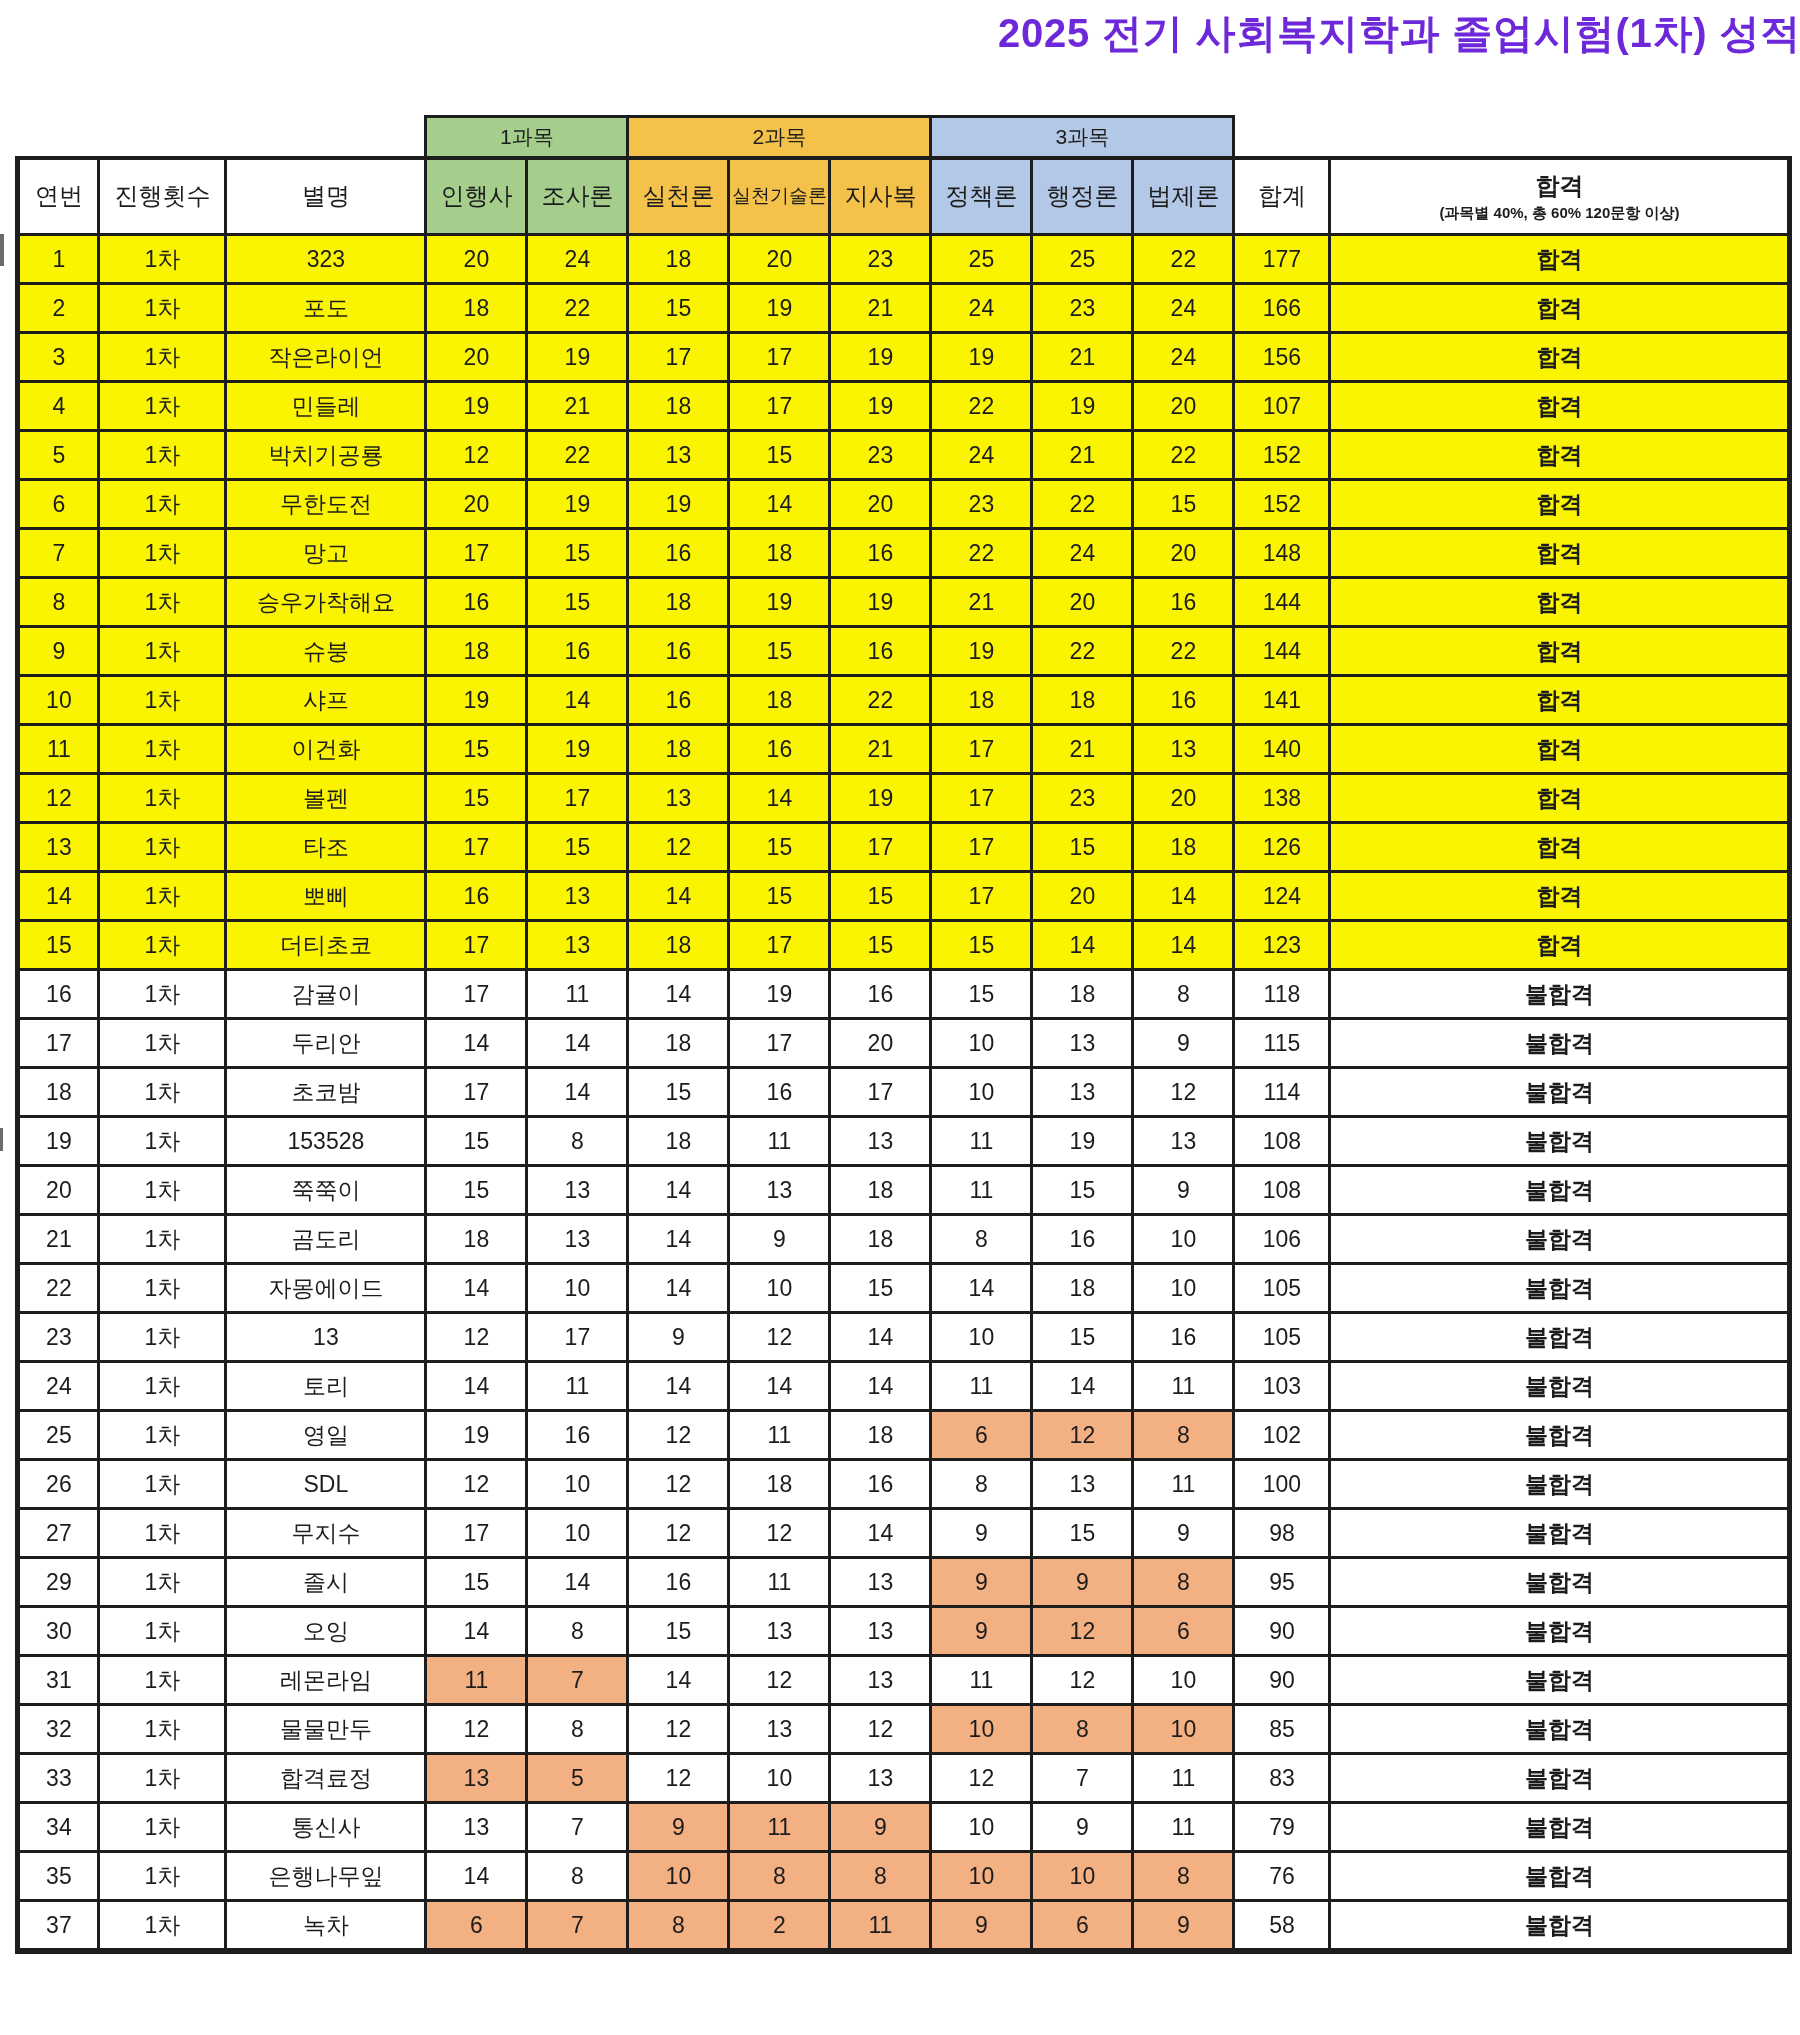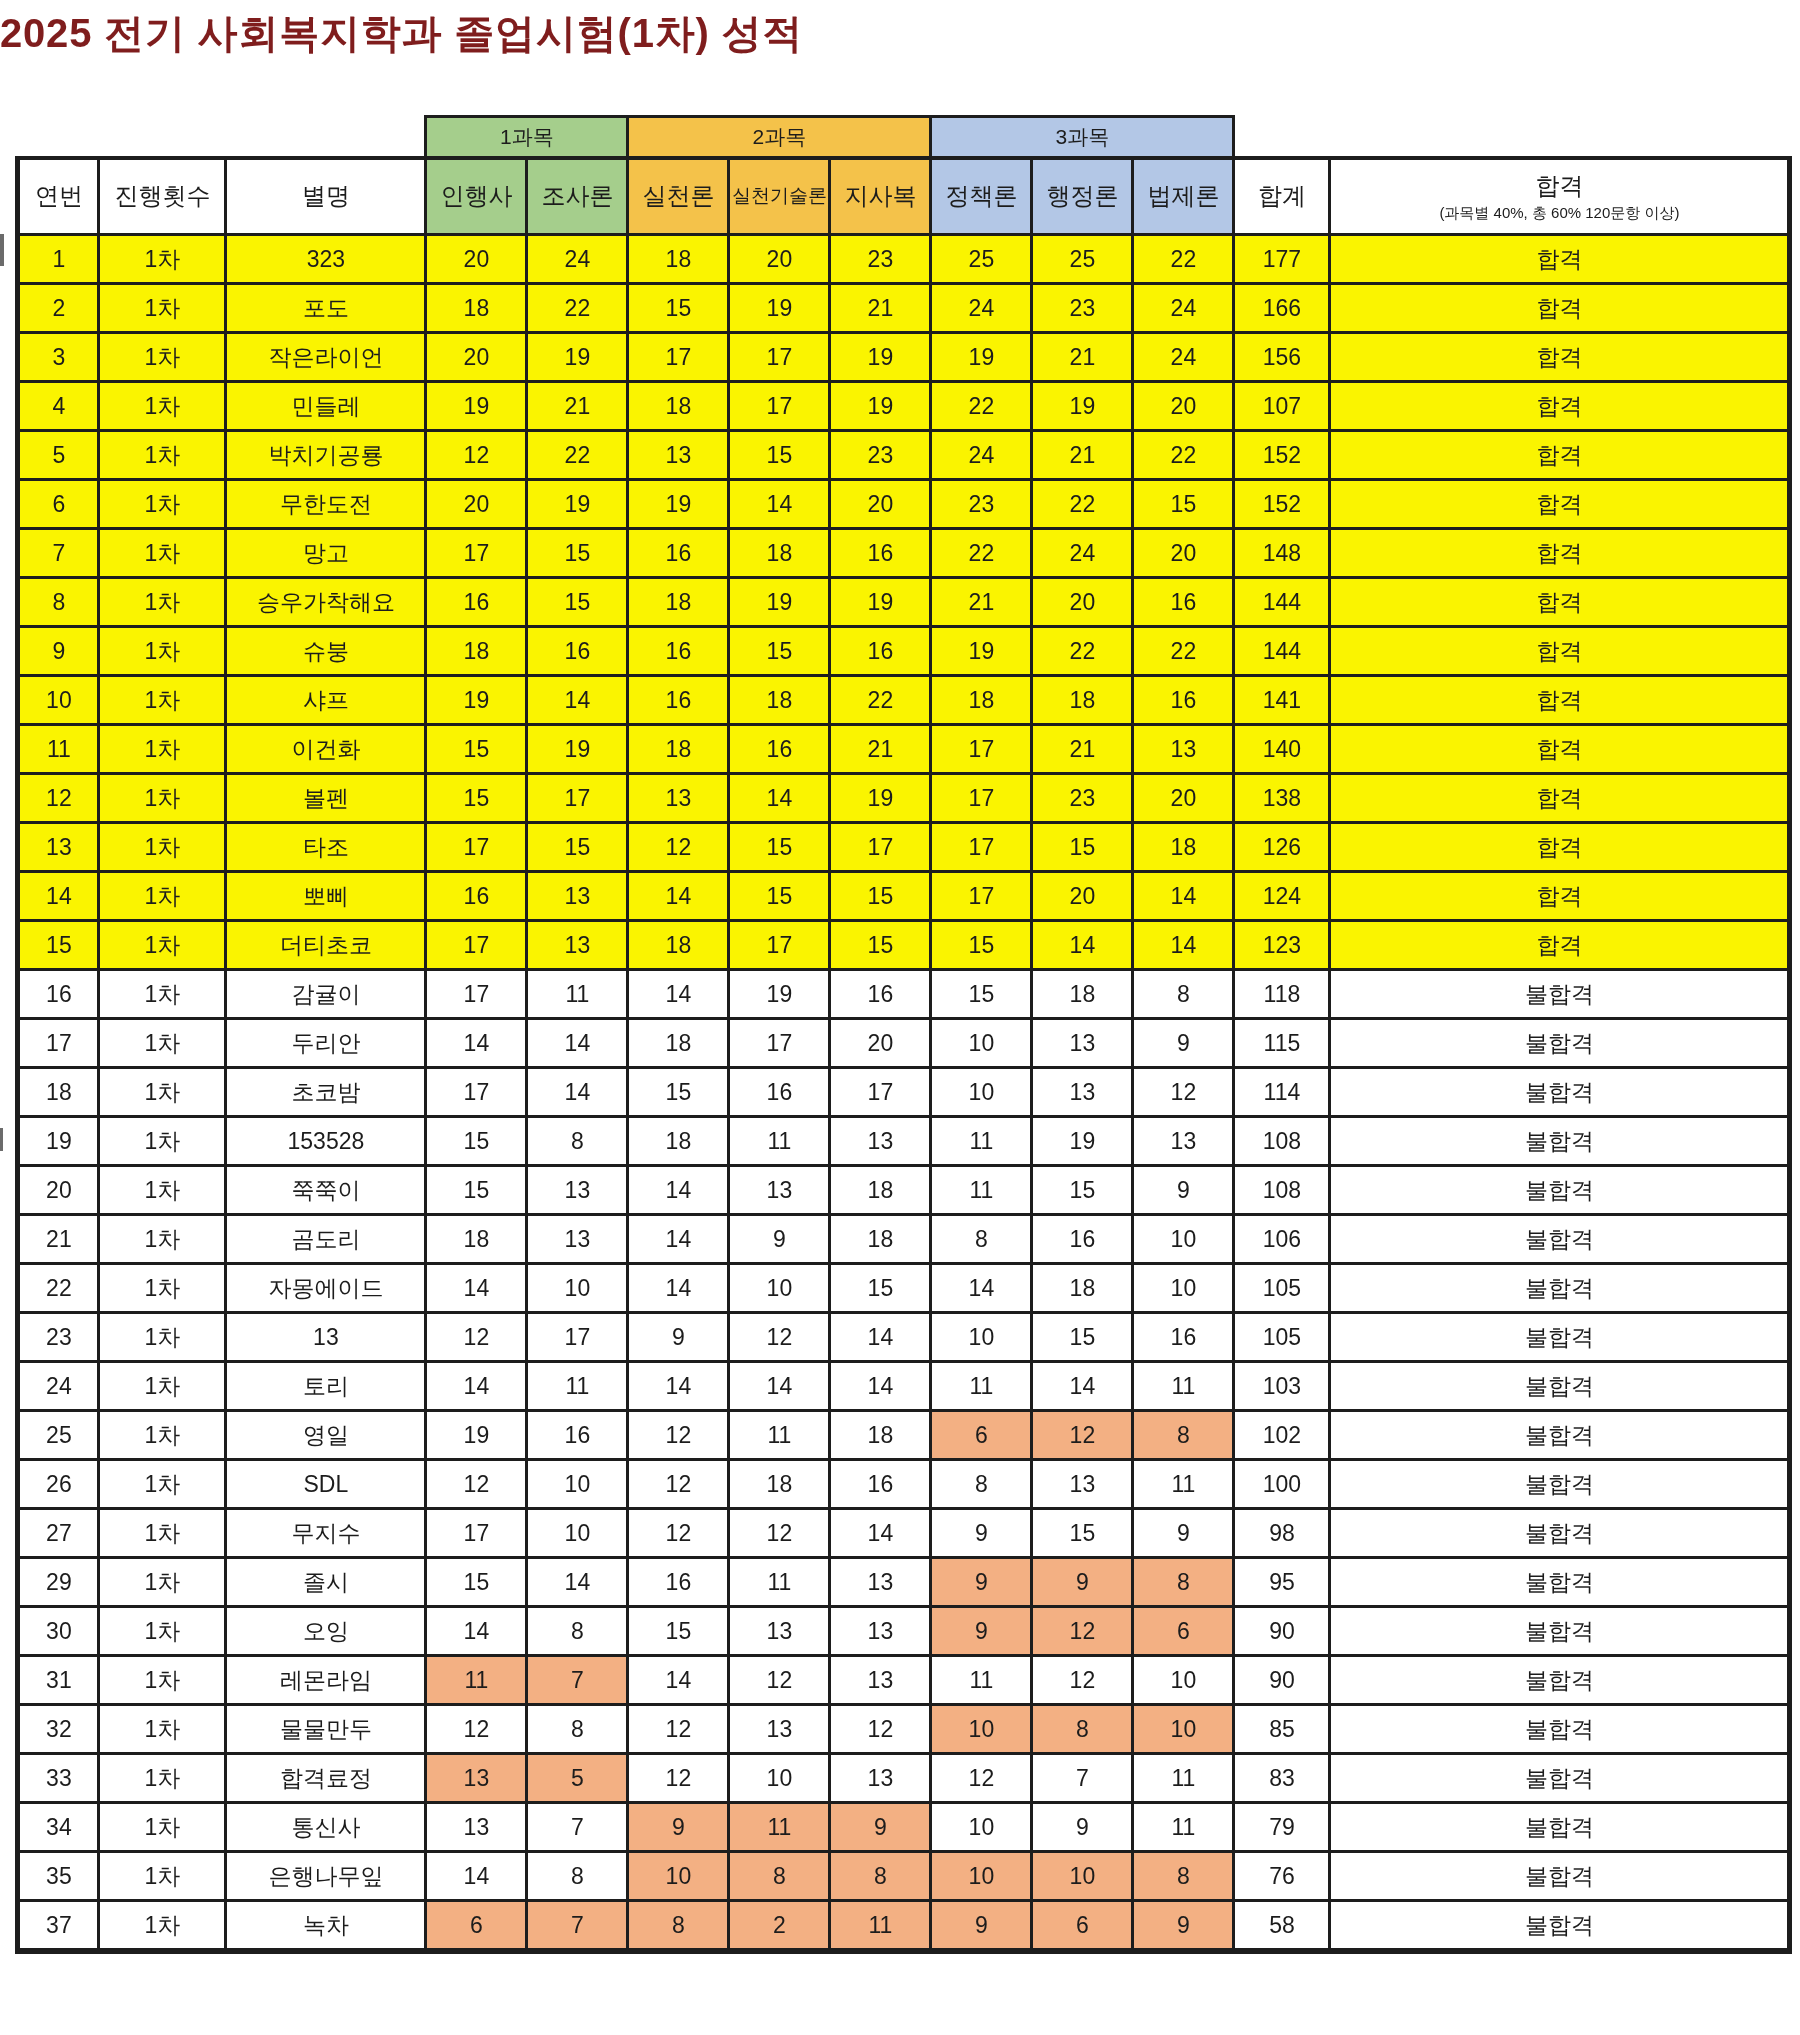--- a/index.html
+++ b/index.html
@@ -12,38 +12,38 @@
     --ink:#1c1c1c;
   }
   html,body{margin:0;padding:0;}
   body{
     width:1801px;height:2035px;position:relative;background:#ffffff;
     font-family:"Liberation Sans","DejaVu Sans",sans-serif;color:var(--ink);
     overflow:hidden;
   }
   .page-title{
     position:absolute;top:6.1px;left:0;width:100%;
-    text-align:left;font-size:40px;font-weight:bold;letter-spacing:0.8px;
-    color:#7f1d1d;
+    text-align:right;font-size:40px;font-weight:bold;letter-spacing:0.8px;
+    color:#6d28d9;
   }
   .table-wrap{position:absolute;top:115px;left:15.4px;}
   table{border-collapse:collapse;table-layout:fixed;width:1775px;}
   col.c0{width:81px}col.c1{width:127px}col.c2{width:200px}
   col.c3,col.c4,col.c5,col.c6,col.c7,col.c8,col.c9,col.c10{width:101px}
   col.c11{width:96px}col.c12{width:460px}
   td{text-align:center;vertical-align:middle;overflow:hidden;padding:0;}
   tr.group-row{height:41px;}
   td.spacer{border:none;background:#ffffff;}
   td.group-cell{border:3.8px solid var(--line);font-size:21px;}
   tr.header-row{height:77px;}
   tr.header-row td{border:3.1px solid var(--line);border-top:4.6px solid var(--line);font-size:24px;}
   tr.header-row td.small-head{font-size:19px;}
   tbody td{border:3.1px solid var(--line);height:46px;font-size:23px;}
   tr.header-row td:first-child, tbody td:first-child{border-left:5.4px solid var(--line);}
-  tr.header-row td:last-child, tbody td:last-child{border-right:5.4px solid var(--line);}
+  tr.header-row td:last-child, tbody td:last-child{border-right:5.4px solid var(--line);font-weight:bold;}
   tbody tr:last-child td{border-bottom:6.1px solid var(--line);}
   .bg-s1{background:var(--s1);}
   .bg-s2{background:var(--s2);}
   .bg-s3{background:var(--s3);}
   tr.pass td{background:var(--pass);}
   tbody td.low{background:var(--low);}
   .result-head-title{font-size:24px;line-height:1.35;}
   .result-head-note{font-size:15px;line-height:1.3;}
   .artifact{position:absolute;background:#3a3a3a;opacity:.75;}
   .a1{left:0;top:234px;width:3.8px;height:32px;}

